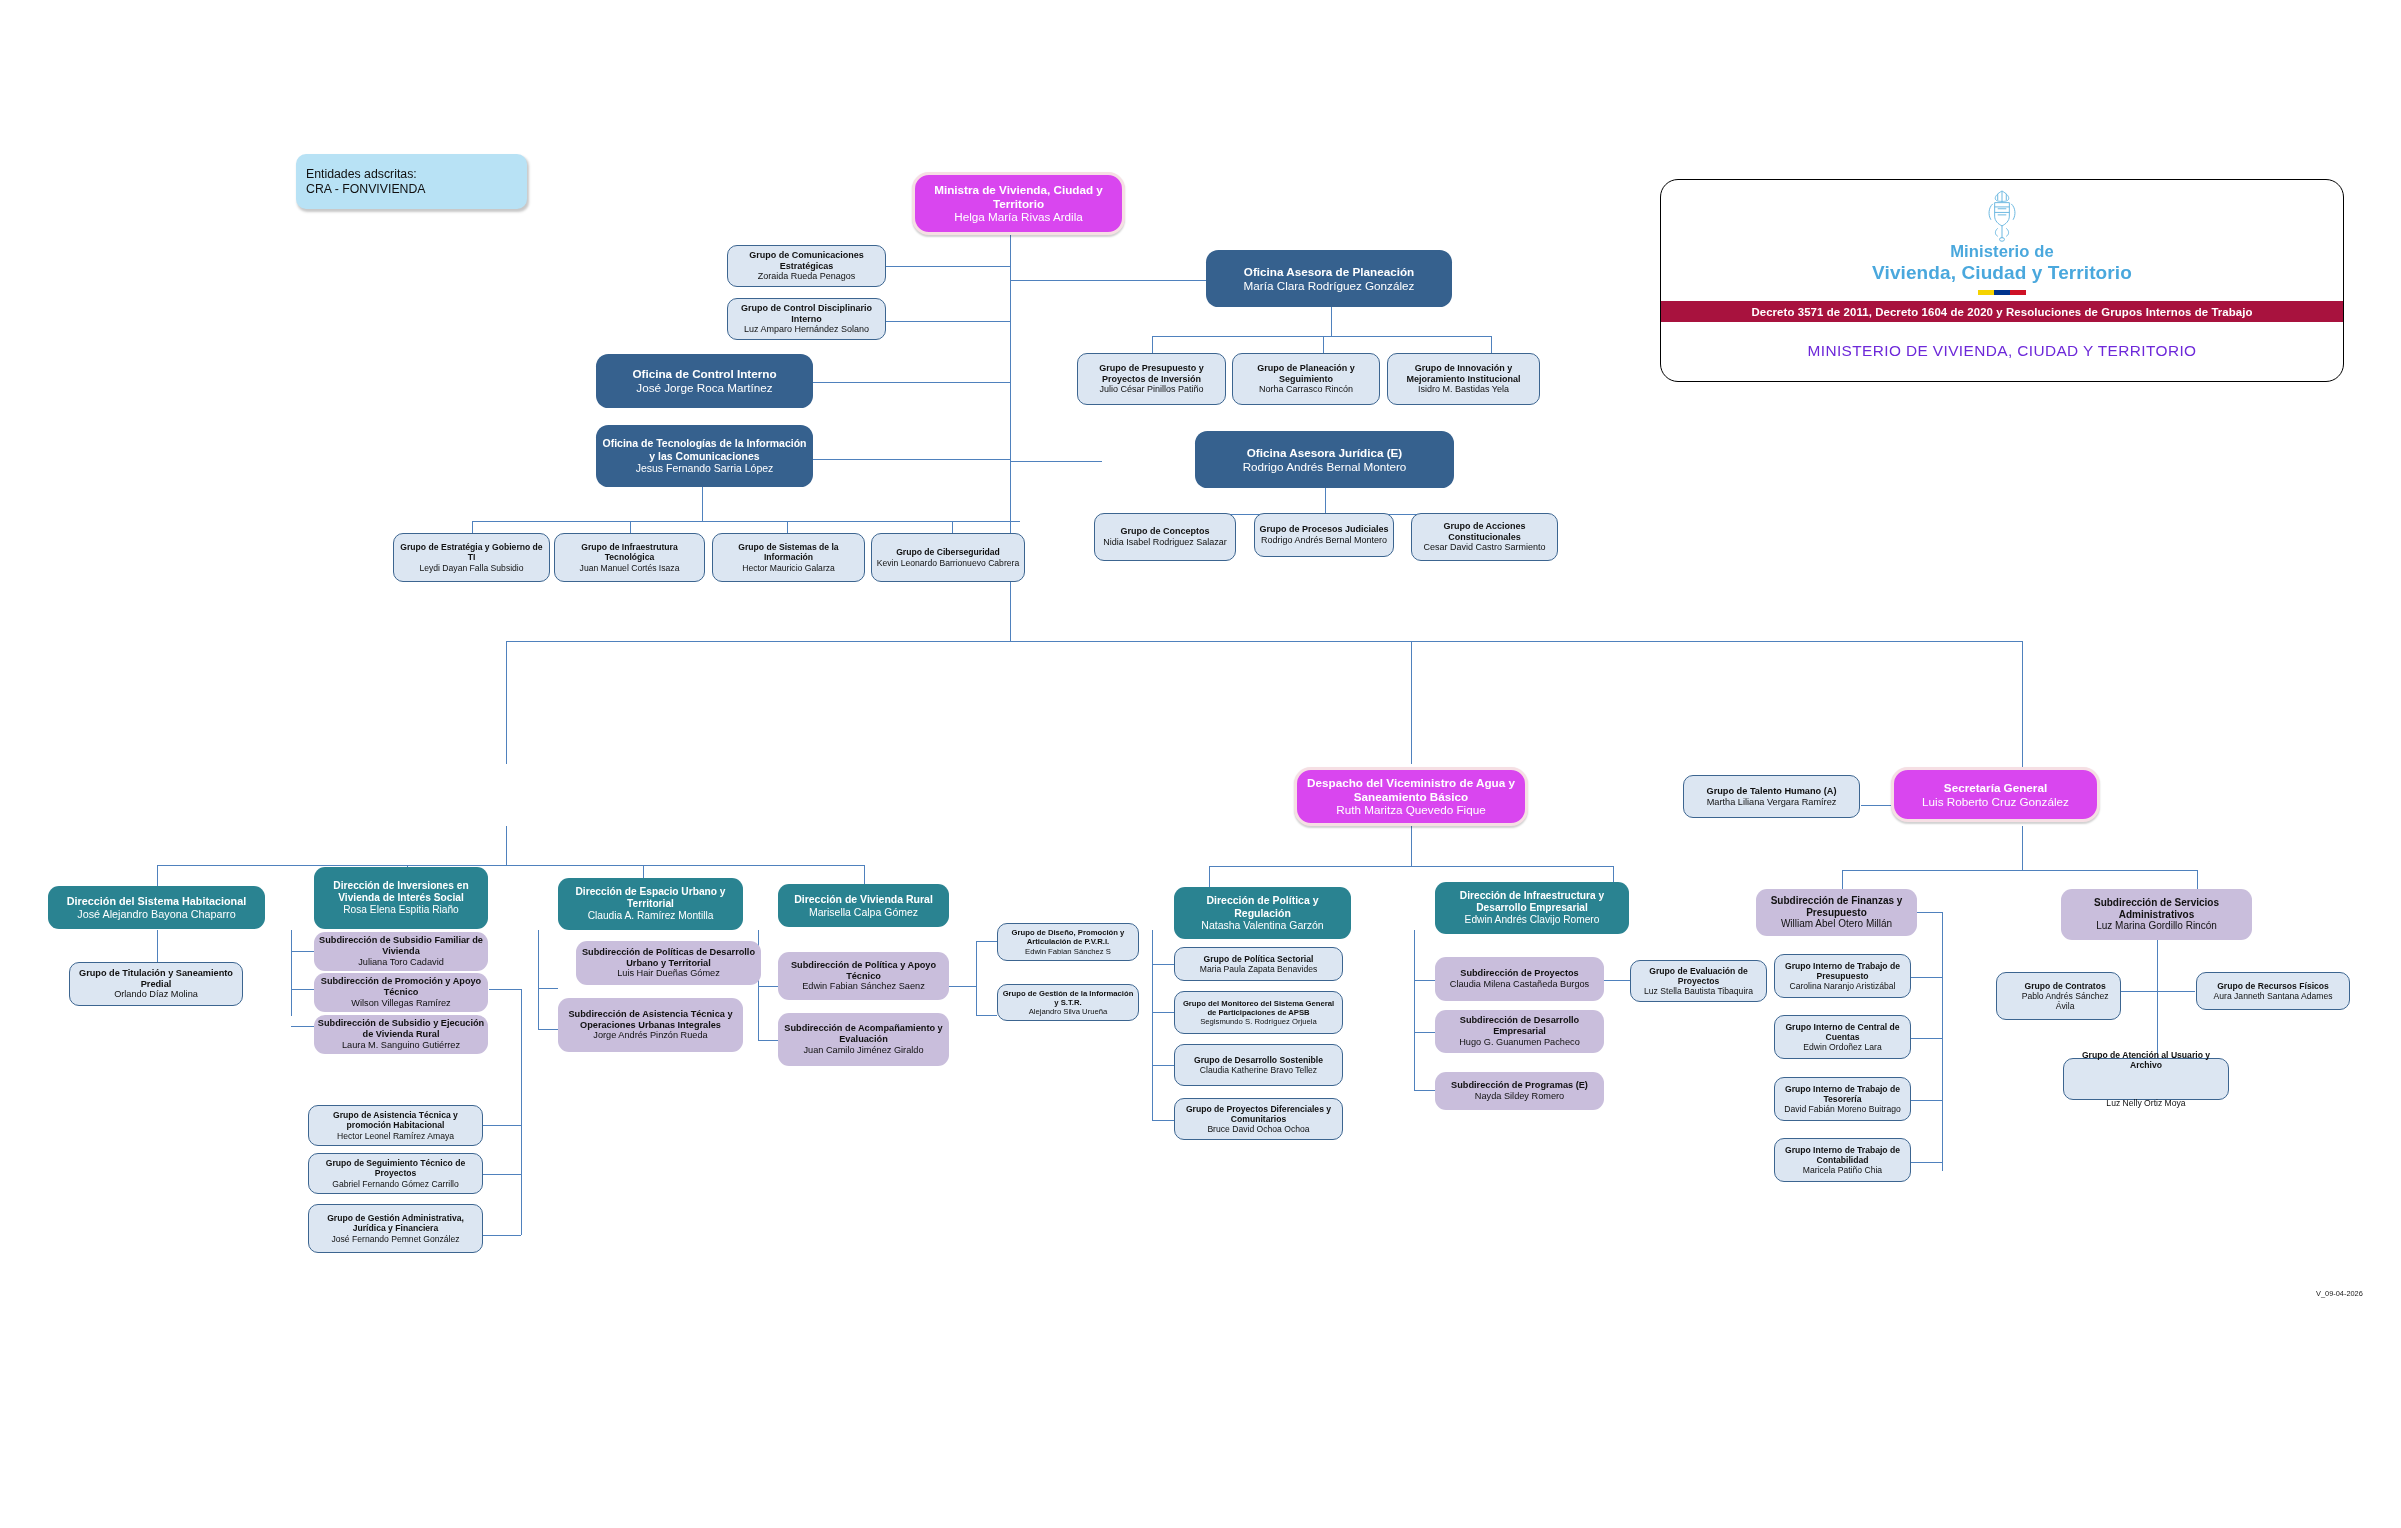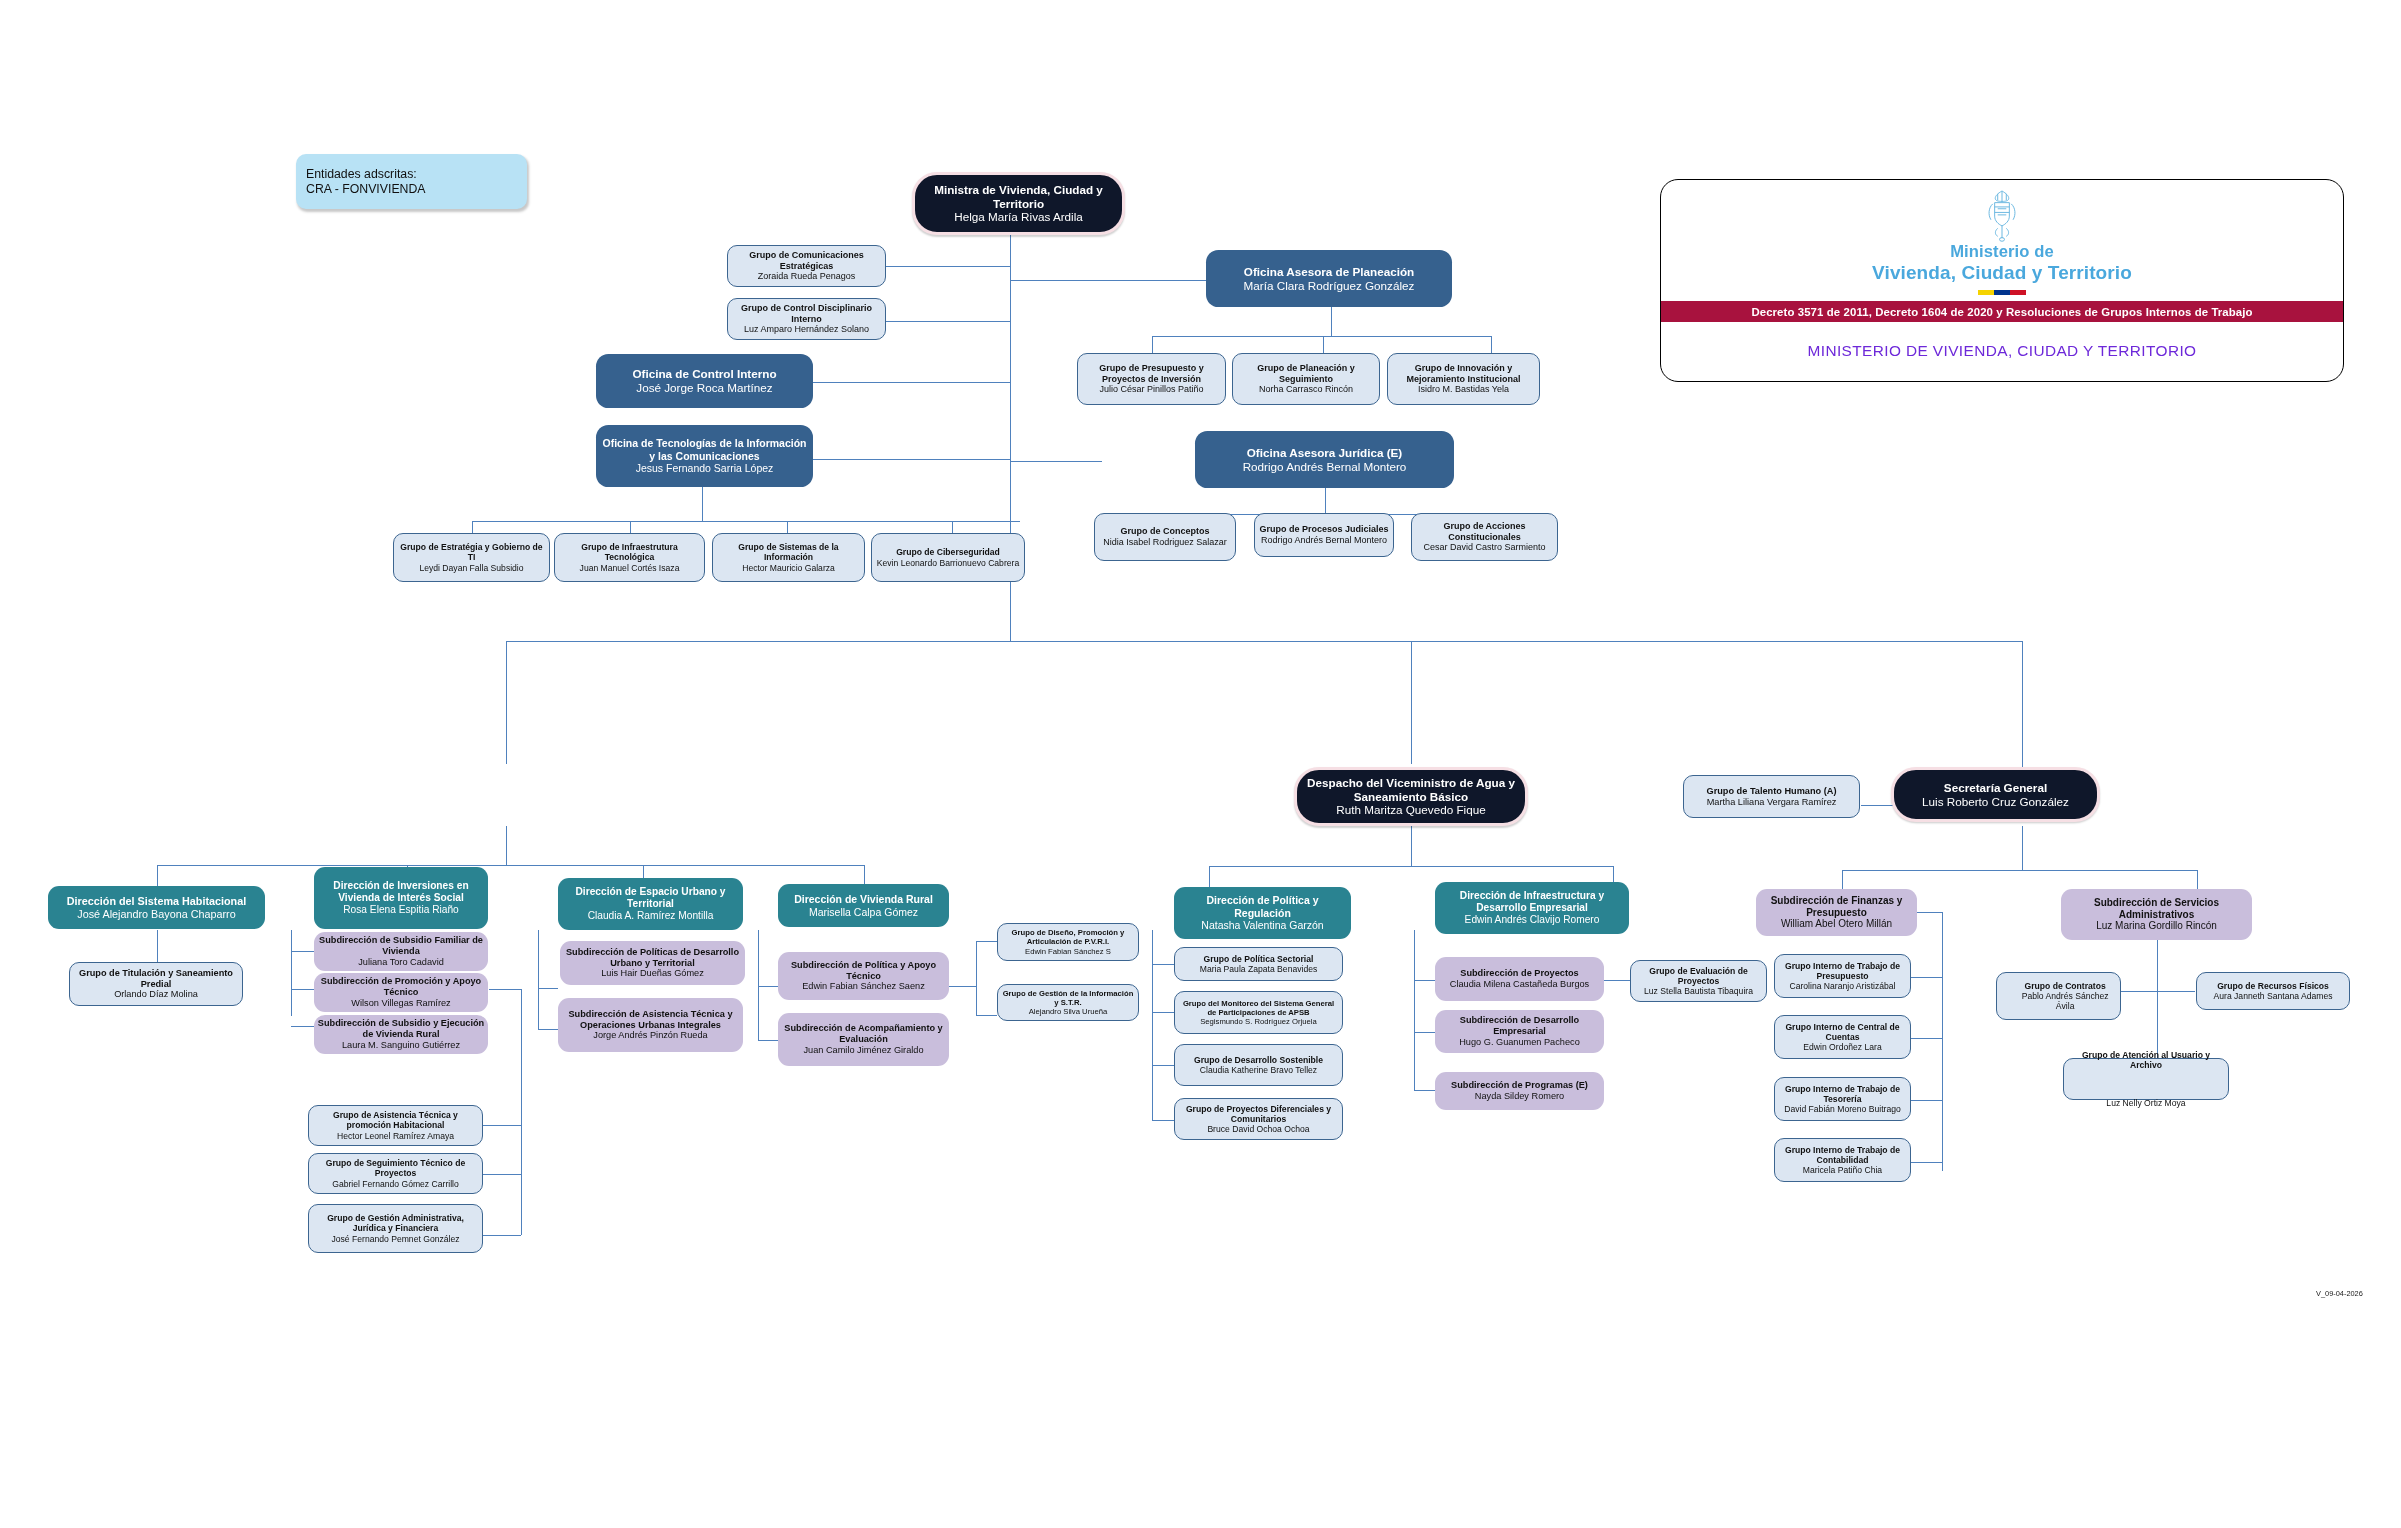--- a/index.html
+++ b/index.html
@@ -8,21 +8,21 @@
   #canvas{position:relative;width:2401px;height:1528px;overflow:hidden;background:#fff;}
 
   
   .box{position:absolute;box-sizing:border-box;display:flex;flex-direction:column;
        align-items:center;justify-content:center;text-align:center;border-radius:8.6px;
        padding:2.5px 3.7px;line-height:1.18;}
   .box .t{font-weight:bold;}
   .box .n{font-weight:normal;}
 
   
-  .red{background:#0f172a;color:#fff;border:3.1px solid #f6dfe4;border-radius:25px;
+  .red{background:#d946ef;color:#fff;border:3.1px solid #f6dfe4;border-radius:17px;
        box-shadow:0 1.2px 1.8px rgba(0,0,0,.18);}
   
   .navy{background:#36618e;color:#fff;border-radius:12.3px;}
   
   .teal{background:#2a8391;color:#fff;border-radius:11px;}
   
   .lav{background:#c9bedc;color:#111;border-radius:11px;}
   
   .lblue{background:#dce6f2;color:#111;border:1.5px solid #3c6590;border-radius:10px;}
   
@@ -280,21 +280,21 @@
   </div>
   <div class="box lblue" style="left:308px;top:1204px;width:175px;height:49px;font-size:8.6px;">
     <div class="t">Grupo de Gestión Administrativa, Jurídica y Financiera</div>
     <div class="n">José Fernando Pemnet González</div>
   </div>
 
   <div class="box teal" style="left:558px;top:878px;width:185px;height:52px;font-size:10.2px;">
     <div class="t">Dirección de Espacio Urbano y Territorial</div>
     <div class="n">Claudia A. Ramírez Montilla</div>
   </div>
-  <div class="box lav" style="left:560px;top:941px;width:185px;height:44px;font-size:9.2px;">
+  <div class="box lav" style="left:576px;top:941px;width:185px;height:44px;font-size:9.2px;">
     <div class="t">Subdirección de Políticas de Desarrollo Urbano y Territorial</div>
     <div class="n">Luis Hair Dueñas Gómez</div>
   </div>
   <div class="box lav" style="left:558px;top:998px;width:185px;height:54px;font-size:9.2px;">
     <div class="t">Subdirección de Asistencia Técnica y Operaciones Urbanas Integrales</div>
     <div class="n">Jorge Andrés Pinzón Rueda</div>
   </div>
 
   <div class="box teal" style="left:778px;top:884px;width:171px;height:43px;font-size:10.5px;">
     <div class="t">Dirección de Vivienda Rural</div>

